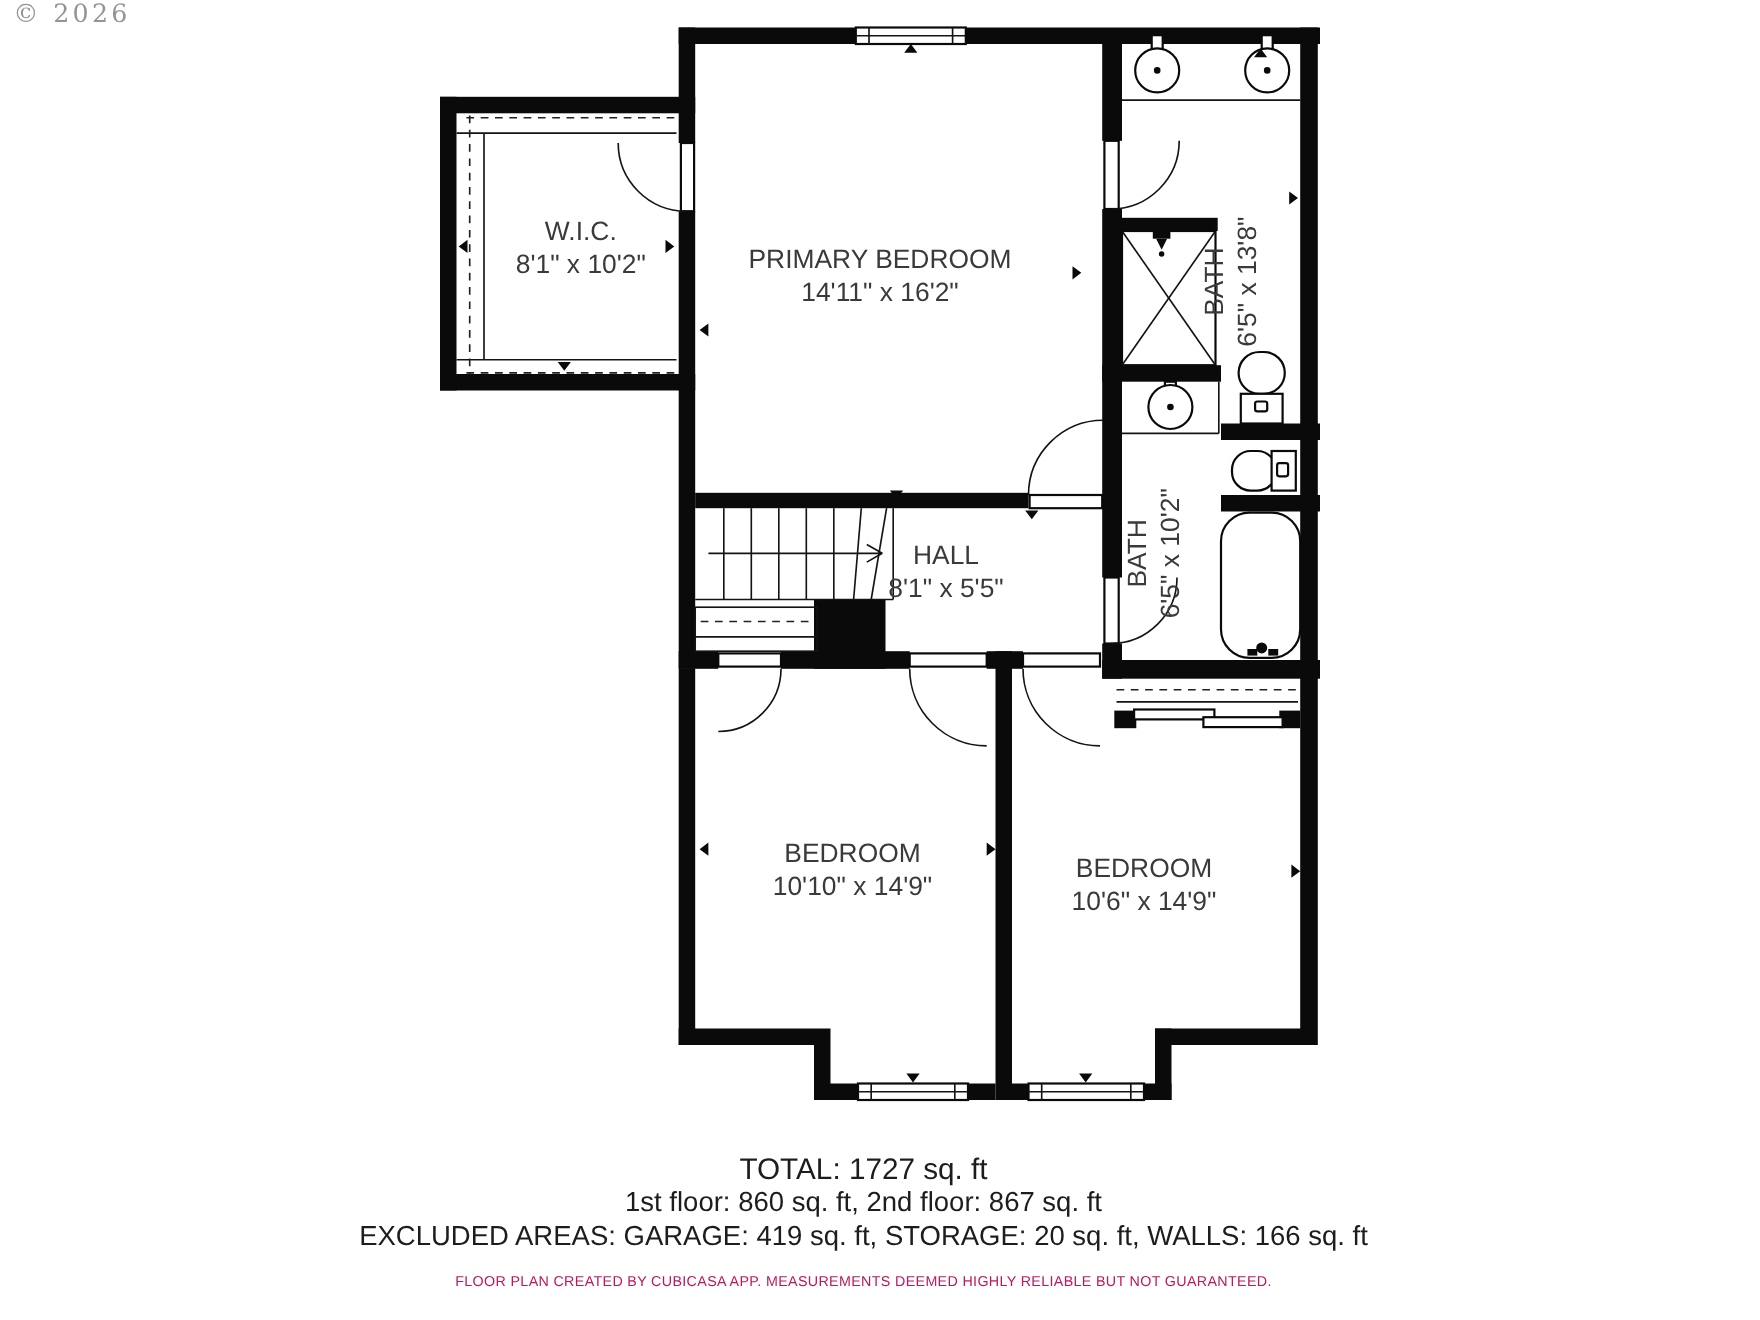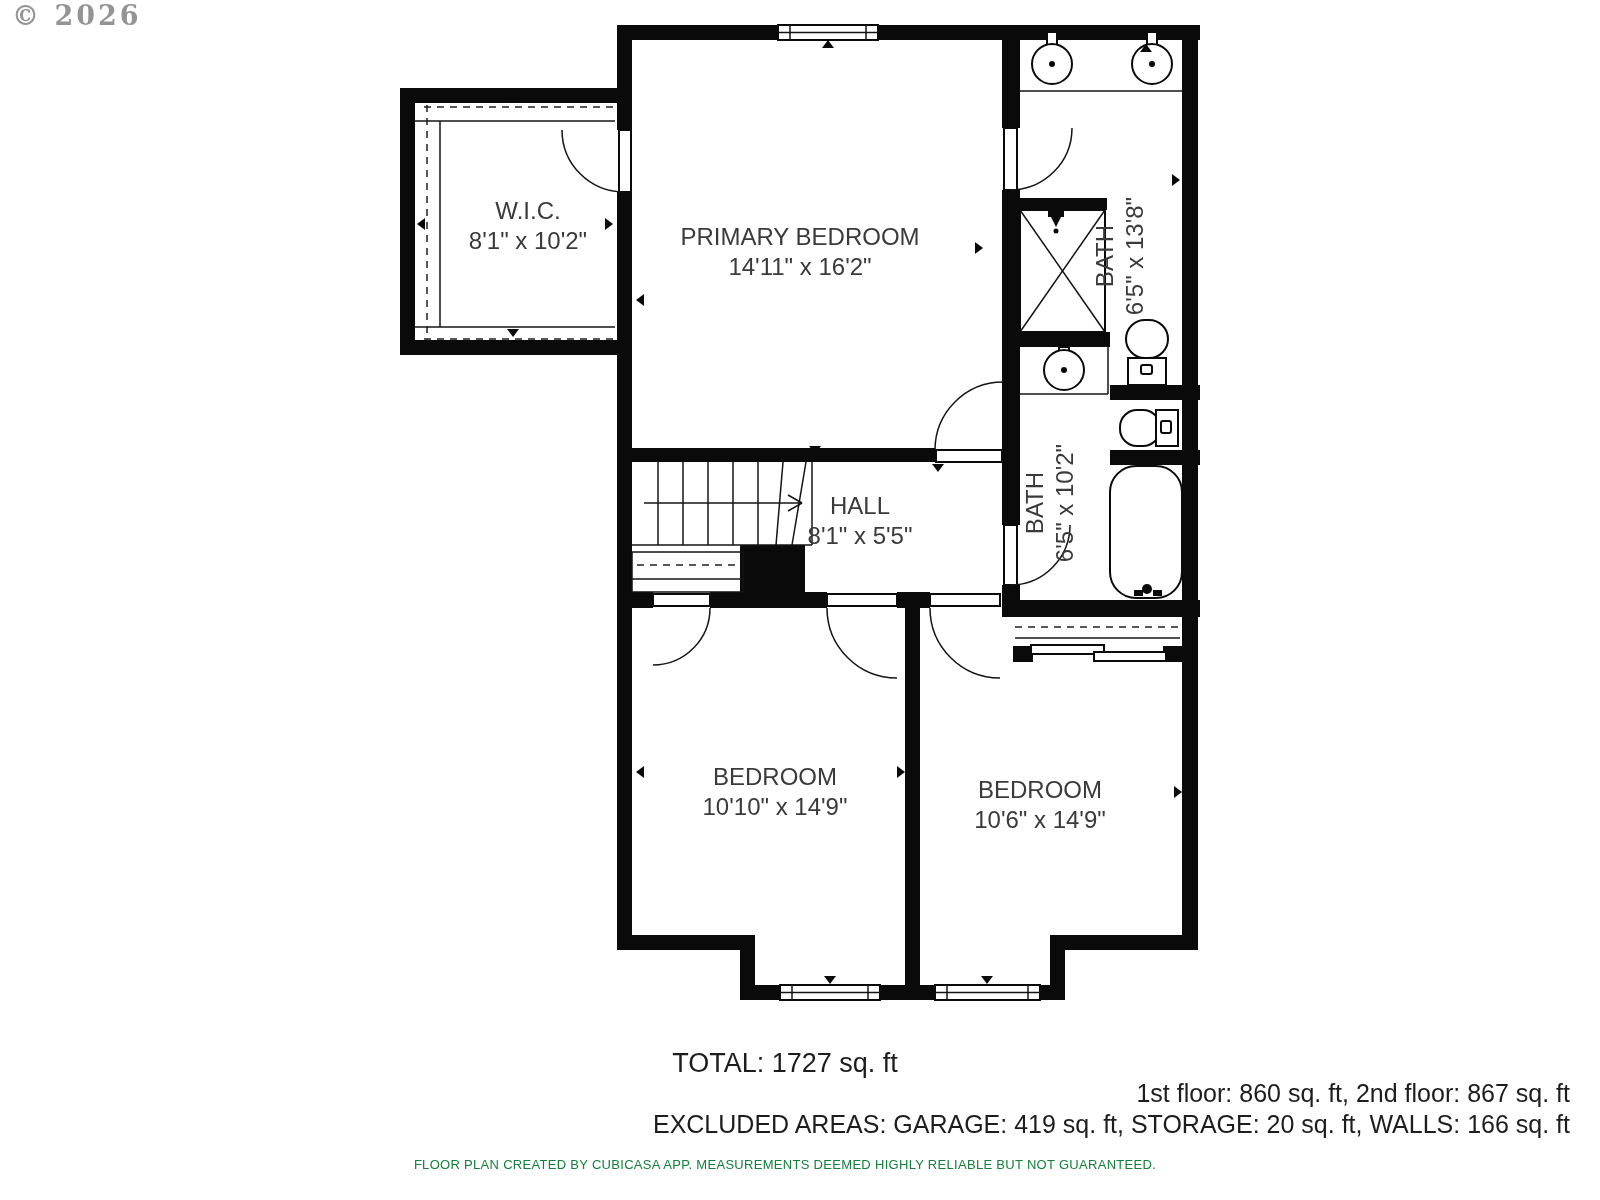--- a/index.html
+++ b/index.html
@@ -1,27 +1,27 @@
 <!DOCTYPE html>
 <html><head>
 <meta charset="utf-8">
 <style>
   html,body{margin:0;padding:0;background:#ffffff;}
   body{width:1600px;height:1200px;position:relative;overflow:hidden;
        font-family:"Liberation Sans", sans-serif;}
   .copyright{position:absolute;left:12px;top:0px;font-family:"DejaVu Serif", serif;
-       font-size:27px;font-weight:700;color:#949494;letter-spacing:3px;}
+       font-size:23px;font-weight:400;color:#949494;letter-spacing:3px;}
   svg.plan{position:absolute;left:0;top:0;}
   .room-label{position:absolute;transform:translate(-50%,-50%);text-align:center;
        color:#3a3a3a;font-size:24px;line-height:30px;white-space:nowrap;}
   .room-label.rot{transform:translate(-50%,-50%) rotate(-90deg);}
   .footer{position:absolute;top:1048px;left:0;width:1570px;text-align:center;color:#1d1d1d;}
   .footer .total{font-size:27px;font-weight:400;line-height:30px;}
-  .footer .floors,.footer .excluded{font-size:25px;line-height:31px;text-align:right;}
-  .footer .disclaimer{font-size:13px;margin-top:17px;color:#15803d;letter-spacing:0.3px;}
+  .footer .floors,.footer .excluded{font-size:25px;line-height:31px;}
+  .footer .disclaimer{font-size:13px;margin-top:17px;color:#be185d;letter-spacing:0.3px;}
   
   .wall{fill:#0a0a0a;}
   .thin{stroke:#141414;stroke-width:1.5;fill:none;}
   .leaf{fill:#ffffff;stroke:#0a0a0a;stroke-width:2;}
   .dash{stroke:#202020;stroke-width:1.5;stroke-dasharray:7 6;fill:none;}
   .mark{fill:#0a0a0a;}
   .winrect{fill:#ffffff;stroke:#0a0a0a;stroke-width:2;}
   .fixw{fill:#ffffff;stroke:#0a0a0a;stroke-width:2;}
   .fixb{fill:#0a0a0a;}
 </style>

